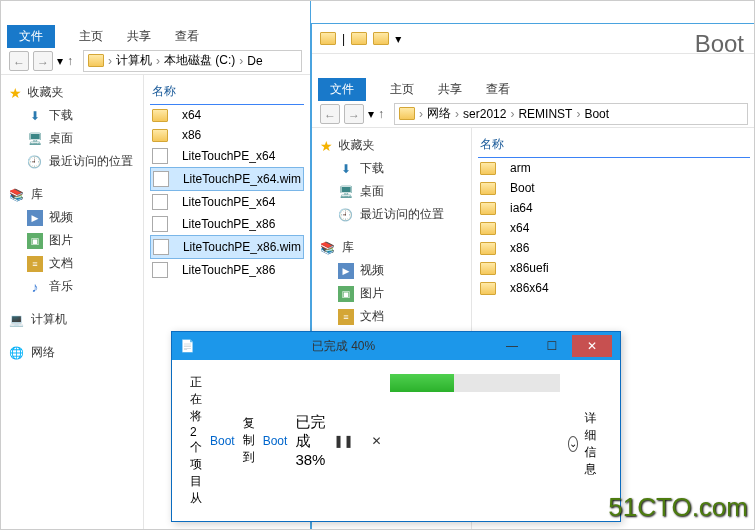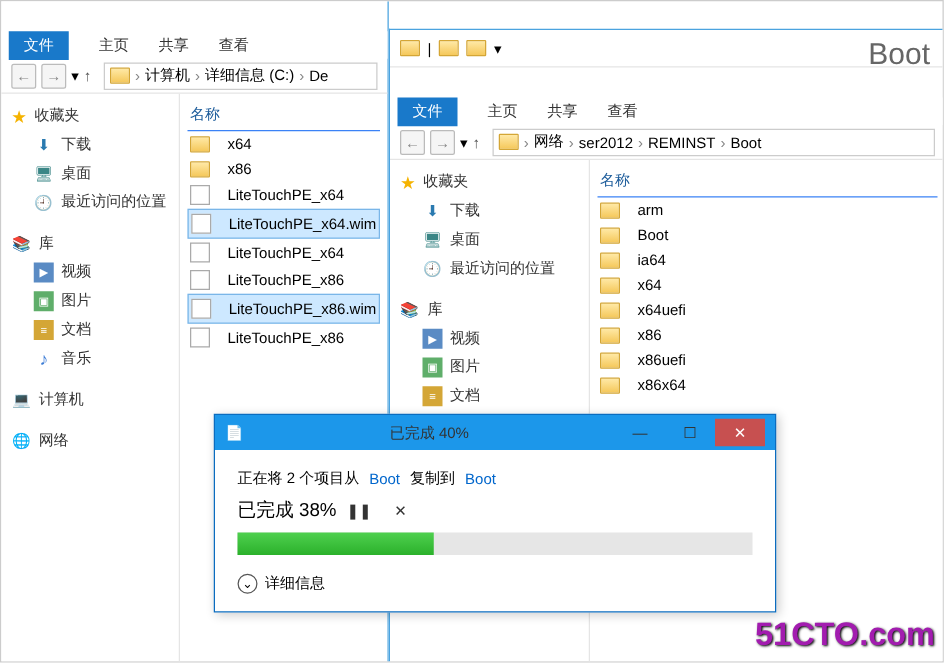--- a/index.html
+++ b/index.html
@@ -40,25 +40,25 @@
 .file-item.sel{background:#cde8ff;border:1px solid #7ab6e8;}
 .generic-ico{width:16px;height:16px;border:1px solid #aaa;background:#fff;display:inline-block;}
 .title2{position:absolute;right:12px;top:6px;font-size:24px;color:#666;}
 .mini-toolbar{height:30px;display:flex;align-items:center;padding:0 8px;gap:6px;border-bottom:1px solid #e5e5e5;}
 .copy-dialog{position:absolute;left:170px;top:330px;width:450px;background:#fff;border:1px solid #0b6cbf;box-shadow:2px 2px 8px rgba(0,0,0,.2);}
 .dlg-title{height:28px;background:#1c97ea;display:flex;align-items:center;padding:0 8px;color:#fff;}
 .dlg-title .spacer{flex:1;text-align:center;color:#333;}
 .dlg-btns{display:flex;}
 .dlg-btn{width:40px;height:22px;display:flex;align-items:center;justify-content:center;color:#333;background:#1c97ea;}
 .dlg-btn.close{background:#c75050;color:#fff;}
-.dlg-body{padding:14px 18px;display:flex;flex-direction:column;gap:8px;}
+.dlg-body{padding:14px 18px;display:flex;flex-direction:row;gap:8px;}
 .progress-bar{width:100%;height:18px;background:#e6e6e6;position:relative;}
 .progress-fill{height:100%;background:linear-gradient(#4fd04f,#2bb12b);}
 .link{color:#0066cc;}
-.watermark{position:absolute;right:6px;bottom:6px;text-align:right;color:#a21caf;text-shadow:1px 1px 2px #000;font-weight:bold;margin-top:24px;}
+.watermark{position:absolute;right:6px;bottom:6px;text-align:right;color:#4d7c0f;text-shadow:1px 1px 2px #000;font-weight:normal;margin-top:24px;}
 .watermark .big{font-size:26px;font-family:Arial;}
 .watermark .small{font-size:14px;}
 .row{display:flex;align-items:center;gap:8px;}
 .pause-cancel{display:flex;gap:18px;font-size:16px;color:#333;}
 .details-row{display:flex;align-items:center;gap:6px;margin-top:6px;}
 .circle{width:16px;height:16px;border:1px solid #555;border-radius:50%;display:flex;align-items:center;justify-content:center;font-size:10px;}
 </style>
 </head>
 <body>
 
@@ -72,21 +72,21 @@
   <div class="toolbar">
     <div class="btn-nav">←</div>
     <div class="btn-nav">→</div>
     <span>▾</span>
     <span class="arrow-up">↑</span>
     <div class="addr">
       <span class="folder-ico"></span>
       <span class="sep">›</span>
       <span>计算机</span>
       <span class="sep">›</span>
-      <span>详细信息 (C:)</span>
+      <span>本地磁盘 (C:)</span>
       <span class="sep">›</span>
       <span>De</span>
     </div>
   </div>
   <div class="content">
     <div class="tree">
       <div class="tree-item">
           <span class="star">★</span>
           <span>收藏夹</span>
         </div>
@@ -249,24 +249,20 @@
       <div class="file-item">
           <span class="folder-ico"></span>
           <span>ia64</span>
         </div>
       <div class="file-item">
           <span class="folder-ico"></span>
           <span>x64</span>
         </div>
       <div class="file-item">
           <span class="folder-ico"></span>
-          <span>x64uefi</span>
-        </div>
-      <div class="file-item">
-          <span class="folder-ico"></span>
           <span>x86</span>
         </div>
       <div class="file-item">
           <span class="folder-ico"></span>
           <span>x86uefi</span>
         </div>
       <div class="file-item">
           <span class="folder-ico"></span>
           <span>x86x64</span>
         </div>

